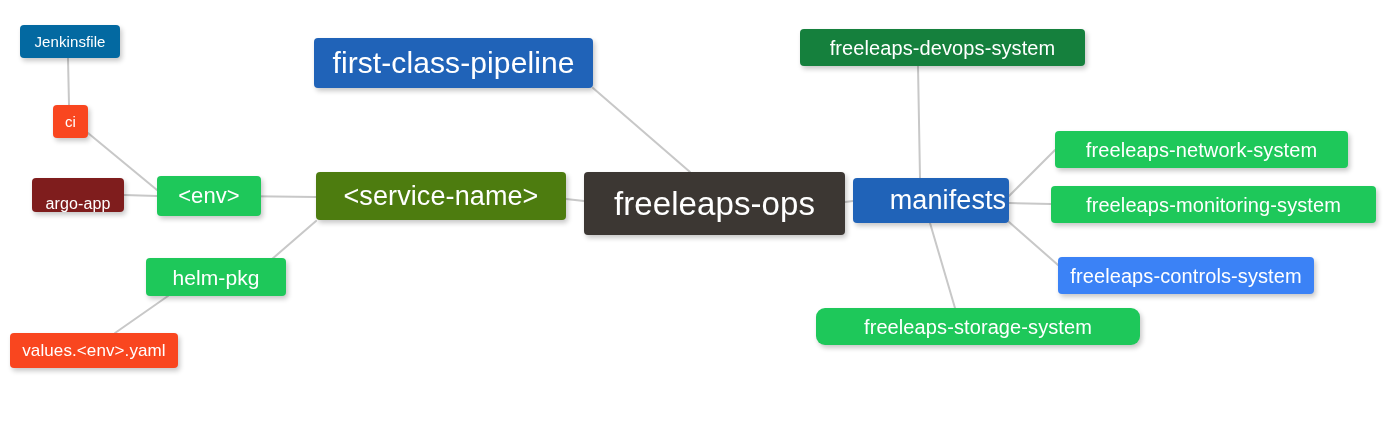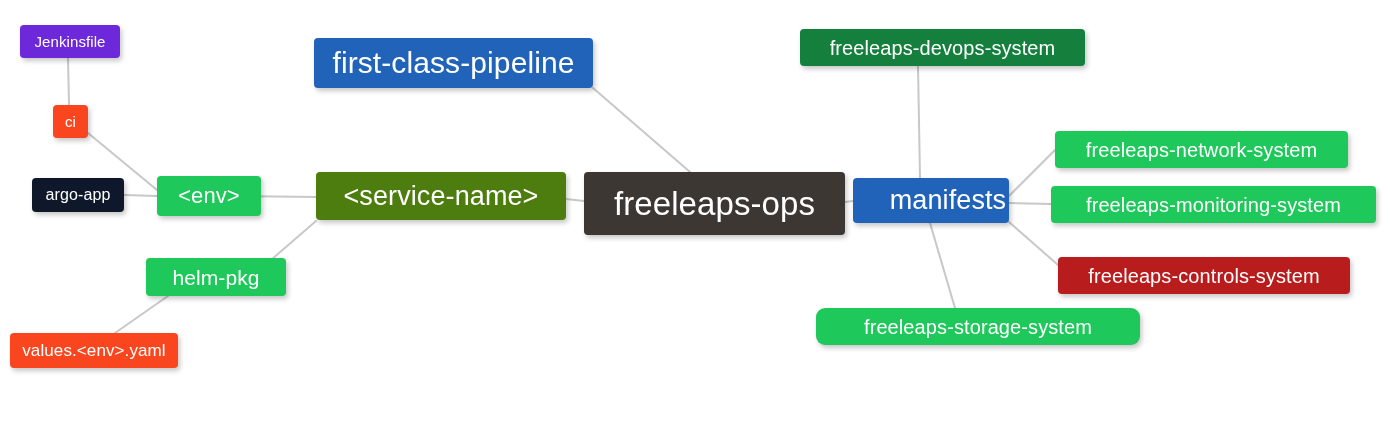--- a/index.html
+++ b/index.html
@@ -61,27 +61,27 @@
       <path d="M 157 196 L 124 195" stroke="#c8c8c8" stroke-width="2" fill="none" stroke-linecap="round"></path>
       <path d="M 69 105 L 68 58" stroke="#c8c8c8" stroke-width="2" fill="none" stroke-linecap="round"></path>
       <path d="M 168 296 L 115 333" stroke="#c8c8c8" stroke-width="2" fill="none" stroke-linecap="round"></path>
       <path d="M 920 178 L 918 66" stroke="#c8c8c8" stroke-width="2" fill="none" stroke-linecap="round"></path>
       <path d="M 1009 196 L 1055 150" stroke="#c8c8c8" stroke-width="2" fill="none" stroke-linecap="round"></path>
       <path d="M 1009 203 L 1051 204" stroke="#c8c8c8" stroke-width="2" fill="none" stroke-linecap="round"></path>
       <path d="M 1009 222 L 1058 265" stroke="#c8c8c8" stroke-width="2" fill="none" stroke-linecap="round"></path>
       <path d="M 930 223 L 955 308" stroke="#c8c8c8" stroke-width="2" fill="none" stroke-linecap="round"></path>
     </svg>
   <div id="node-layer">
-      <div class="node" style="left: 20px; top: 25px; width: 100px; height: 33px; background: #6d28d9; font-size: 15px; align-items: center;">
+      <div class="node" style="left: 20px; top: 25px; width: 100px; height: 33px; background: #0369a1; font-size: 15px; align-items: center;">
         <span class="node-label">Jenkinsfile</span>
       </div>
       <div class="node" style="left: 53px; top: 105px; width: 35px; height: 33px; background: rgb(249, 70, 31); font-size: 15px;">
         <span class="node-label">ci</span>
       </div>
-      <div class="node" style="left: 32px; top: 178px; width: 92px; height: 34px; background: #0f172a; font-size: 16px;">
+      <div class="node" style="left: 32px; top: 178px; width: 92px; height: 34px; background: #7f1d1d; font-size: 16px; align-items: flex-end;">
         <span class="node-label">argo-app</span>
       </div>
       <div class="node" style="left: 157px; top: 176px; width: 104px; height: 40px; background: rgb(30, 200, 90); font-size: 22px;">
         <span class="node-label">&lt;env&gt;</span>
       </div>
       <div class="node" style="left: 146px; top: 258px; width: 140px; height: 38px; background: rgb(30, 200, 90); font-size: 21px;">
         <span class="node-label">helm-pkg</span>
       </div>
       <div class="node" style="left: 10px; top: 333px; width: 168px; height: 35px; background: rgb(249, 70, 31); font-size: 17px;">
         <span class="node-label">values.&lt;env&gt;.yaml</span>
@@ -100,20 +100,20 @@
       </div>
       <div class="node" style="left: 800px; top: 29px; width: 285px; height: 37px; background: #15803d; font-size: 20px;">
         <span class="node-label">freeleaps-devops-system</span>
       </div>
       <div class="node" style="left: 1055px; top: 113px; width: 293px; height: 37px; background: rgb(30, 200, 90); font-size: 20px; margin-top: 18px;">
         <span class="node-label">freeleaps-network-system</span>
       </div>
       <div class="node" style="left: 1051px; top: 186px; width: 325px; height: 37px; background: rgb(30, 200, 90); font-size: 20px;">
         <span class="node-label">freeleaps-monitoring-system</span>
       </div>
-      <div class="node" style="left: 1058px; top: 257px; width: 292px; height: 37px; background: #b91c1c; font-size: 20px;">
+      <div class="node" style="left: 1058px; top: 257px; width: 256px; height: 37px; background: #3b82f6; font-size: 20px;">
         <span class="node-label">freeleaps-controls-system</span>
       </div>
       <div class="node" style="left: 816px; top: 308px; width: 324px; height: 37px; background: rgb(30, 200, 90); font-size: 20px; border-radius: 9px;">
         <span class="node-label">freeleaps-storage-system</span>
       </div>
     </div>
 </div>
 
 </body></html>

